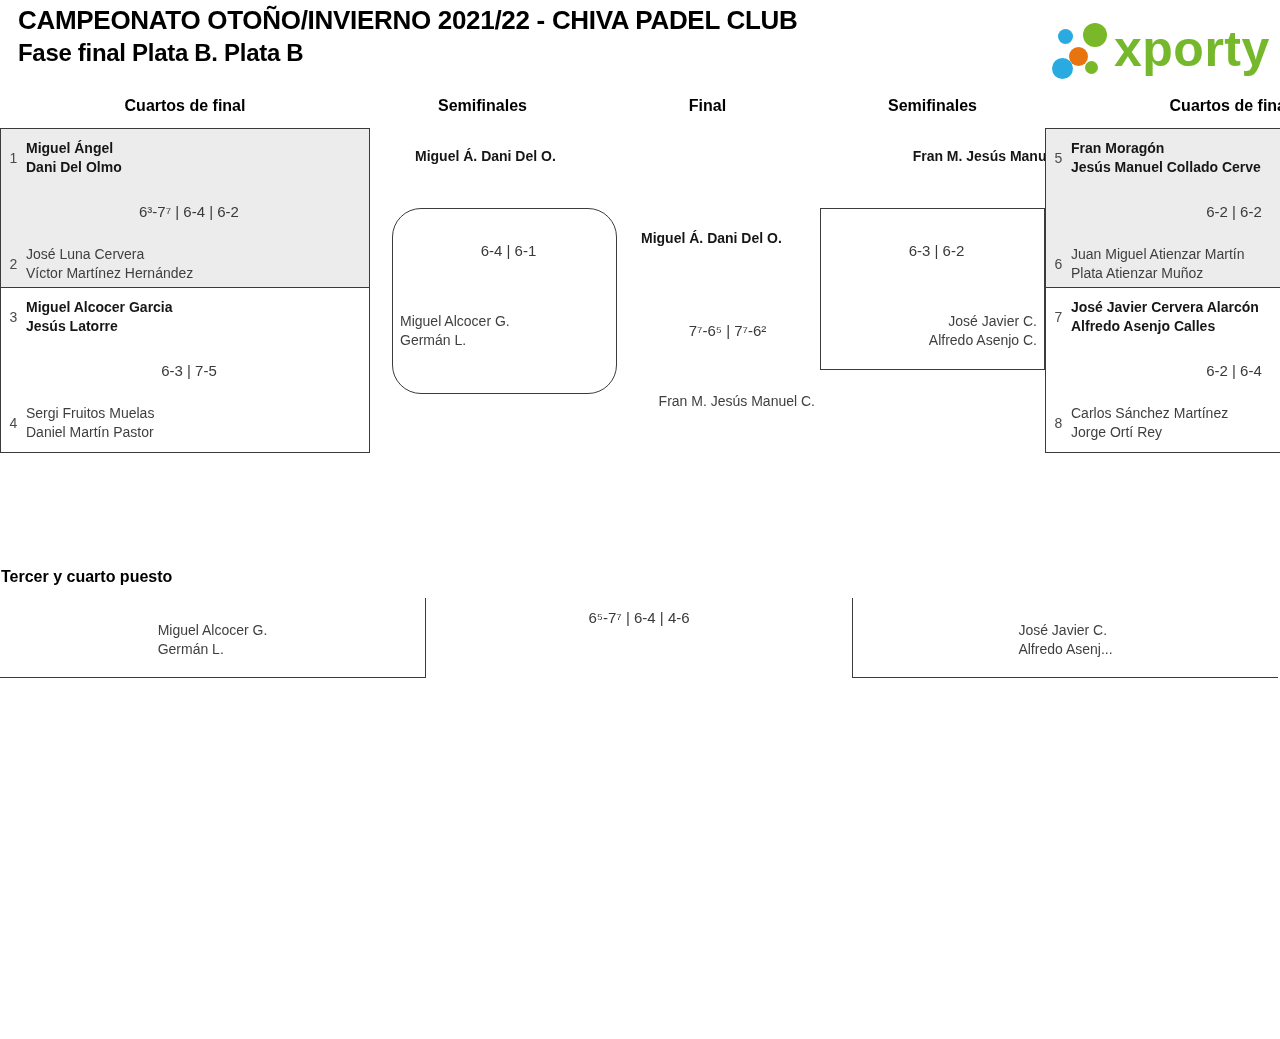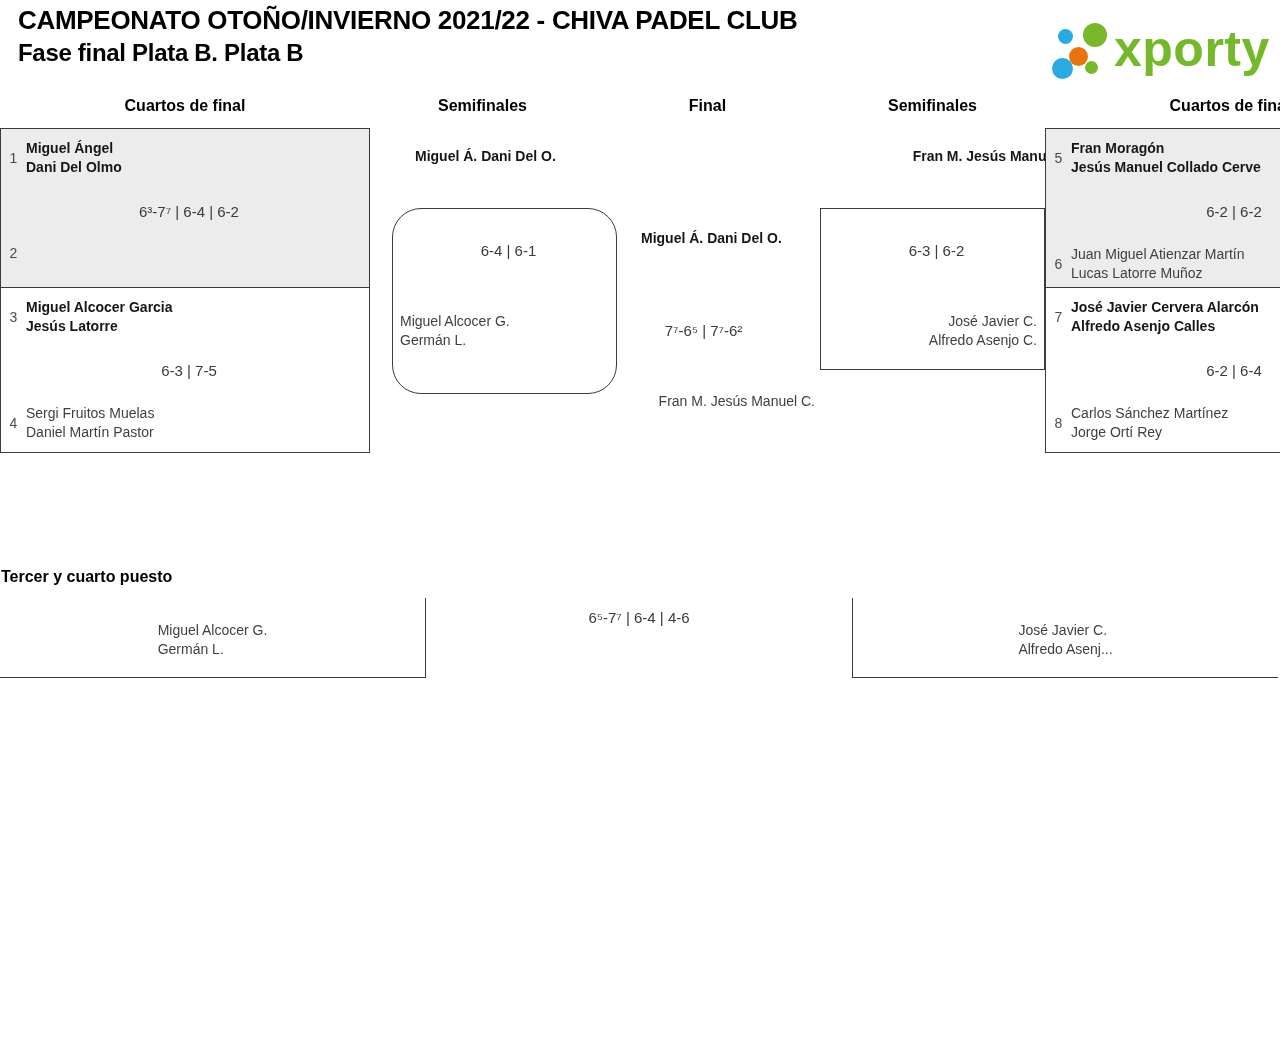--- a/index.html
+++ b/index.html
@@ -81,20 +81,24 @@
     <div class="slot slot-top">
       <span class="seed">1</span>
       <span class="team bold">
         <span class="line">Miguel Ángel</span>
         <span class="line">Dani Del Olmo</span>
       </span>
     </div>
     <div class="score">6³-7⁷ | 6-4 | 6-2</div>
     <div class="slot slot-bottom">
       <span class="seed">2</span>
+      <span class="team">
+        <span class="line">José Luna Cervera</span>
+        <span class="line">Víctor Martínez Hernández</span>
+      </span>
     </div>
   </div>
 
   <div class="match-box" style="left:0;top:287px;width:370px;height:166px;">
     <div class="slot slot-top">
       <span class="seed">3</span>
       <span class="team bold">
         <span class="line">Miguel Alcocer Garcia</span>
         <span class="line">Jesús Latorre</span>
       </span>
@@ -119,21 +123,21 @@
     <div class="sf-loser left-al team">
       <span class="line">Miguel Alcocer G.</span>
       <span class="line">Germán L.</span>
     </div>
   </div>
 
   <div class="free-team bold" style="left:603px;top:229px;">
     <span class="line">Miguel Á.</span>
     <span class="line">Dani Del O.</span>
   </div>
-  <div class="free-score" style="left:591px;top:322px;width:225px;">7⁷-6⁵ | 7⁷-6²</div>
+  <div class="free-score" style="left:615px;top:322px;width:225px;">7⁷-6⁵ | 7⁷-6²</div>
   <div class="free-team right-al" style="left:595px;top:392px;width:220px;">
     <span class="line">Fran M.</span>
     <span class="line">Jesús Manuel C.</span>
   </div>
 
   <div class="free-team bold right-al" style="left:820px;top:147px;width:218px;">
     <span class="line">Fran M.</span>
     <span class="line">Jesús Manuel C.</span>
   </div>
 
@@ -151,21 +155,21 @@
       <span class="team bold">
         <span class="line">Fran Moragón</span>
         <span class="line">Jesús Manuel Collado Cerve</span>
       </span>
     </div>
     <div class="score">6-2 | 6-2</div>
     <div class="slot slot-bottom">
       <span class="seed">6</span>
       <span class="team">
         <span class="line">Juan Miguel Atienzar Martín</span>
-        <span class="line">Lucas Latorre Muñoz</span>
+        <span class="line">Plata Atienzar Muñoz</span>
       </span>
     </div>
   </div>
 
   <div class="match-box" style="left:1045px;top:287px;width:370px;height:166px;">
     <div class="slot slot-top">
       <span class="seed">7</span>
       <span class="team bold">
         <span class="line">José Javier Cervera Alarcón</span>
         <span class="line">Alfredo Asenjo Calles</span>

